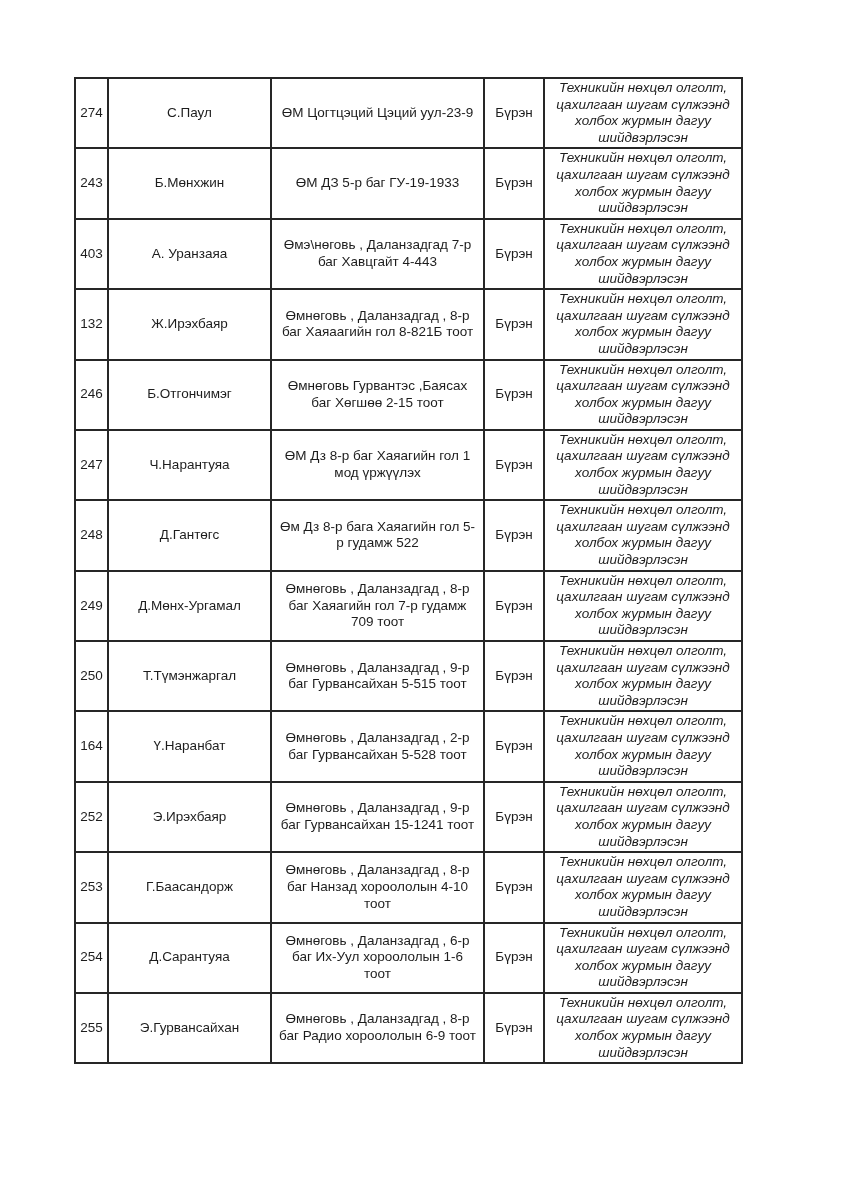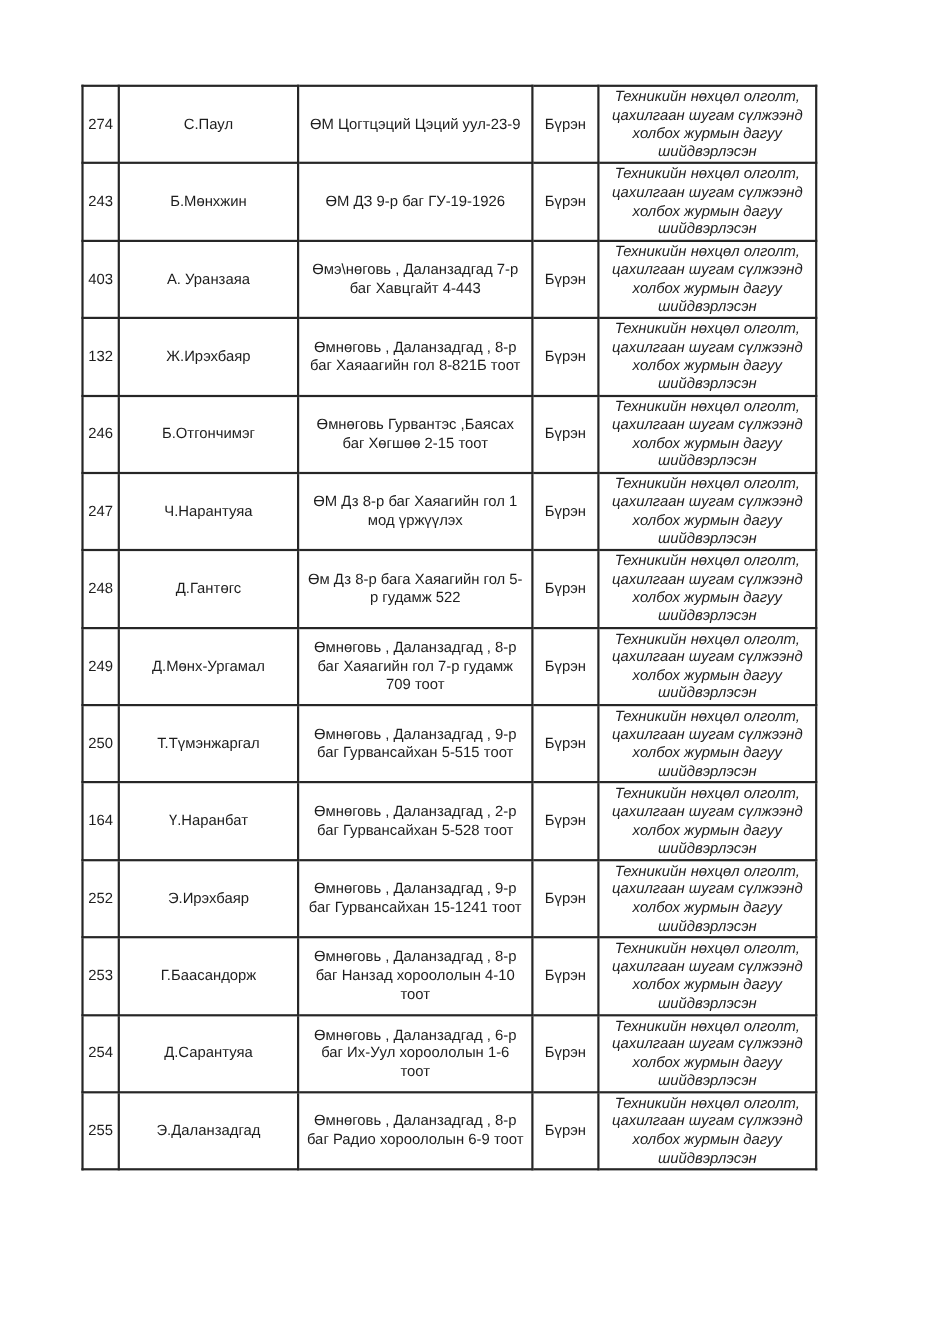--- a/index.html
+++ b/index.html
@@ -61,21 +61,21 @@
         <tr>
           <td class="col-no">274</td>
           <td class="col-name">С.Паул</td>
           <td class="col-address">ӨМ Цогтцэций Цэций уул-23-9</td>
           <td class="col-status">Бүрэн</td>
           <td class="col-decision">Техникийн нөхцөл олголт, цахилгаан шугам сүлжээнд холбох журмын дагуу шийдвэрлэсэн</td>
         </tr>
         <tr>
           <td class="col-no">243</td>
           <td class="col-name">Б.Мөнхжин</td>
-          <td class="col-address">ӨМ ДЗ 9-р баг ГУ-19-1926</td>
+          <td class="col-address">ӨМ ДЗ 5-р баг ГУ-19-1933</td>
           <td class="col-status">Бүрэн</td>
           <td class="col-decision">Техникийн нөхцөл олголт, цахилгаан шугам сүлжээнд холбох журмын дагуу шийдвэрлэсэн</td>
         </tr>
         <tr>
           <td class="col-no">403</td>
           <td class="col-name">А. Уранзаяа</td>
           <td class="col-address">Өмэ\нөговь , Даланзадгад 7-р баг Хавцгайт 4-443</td>
           <td class="col-status">Бүрэн</td>
           <td class="col-decision">Техникийн нөхцөл олголт, цахилгаан шугам сүлжээнд холбох журмын дагуу шийдвэрлэсэн</td>
         </tr>
@@ -144,20 +144,20 @@
         </tr>
         <tr>
           <td class="col-no">254</td>
           <td class="col-name">Д.Сарантуяа</td>
           <td class="col-address">Өмнөговь , Даланзадгад , 6-р баг Их-Уул хороололын  1-6 тоот</td>
           <td class="col-status">Бүрэн</td>
           <td class="col-decision">Техникийн нөхцөл олголт, цахилгаан шугам сүлжээнд холбох журмын дагуу шийдвэрлэсэн</td>
         </tr>
         <tr>
           <td class="col-no">255</td>
-          <td class="col-name">Э.Даланзадгад</td>
+          <td class="col-name">Э.Гурвансайхан</td>
           <td class="col-address">Өмнөговь , Даланзадгад , 8-р баг Радио хороололын  6-9 тоот</td>
           <td class="col-status">Бүрэн</td>
           <td class="col-decision">Техникийн нөхцөл олголт, цахилгаан шугам сүлжээнд холбох журмын дагуу шийдвэрлэсэн</td>
         </tr>
       </tbody>
   </table>
 </div>
 
 </body></html>

